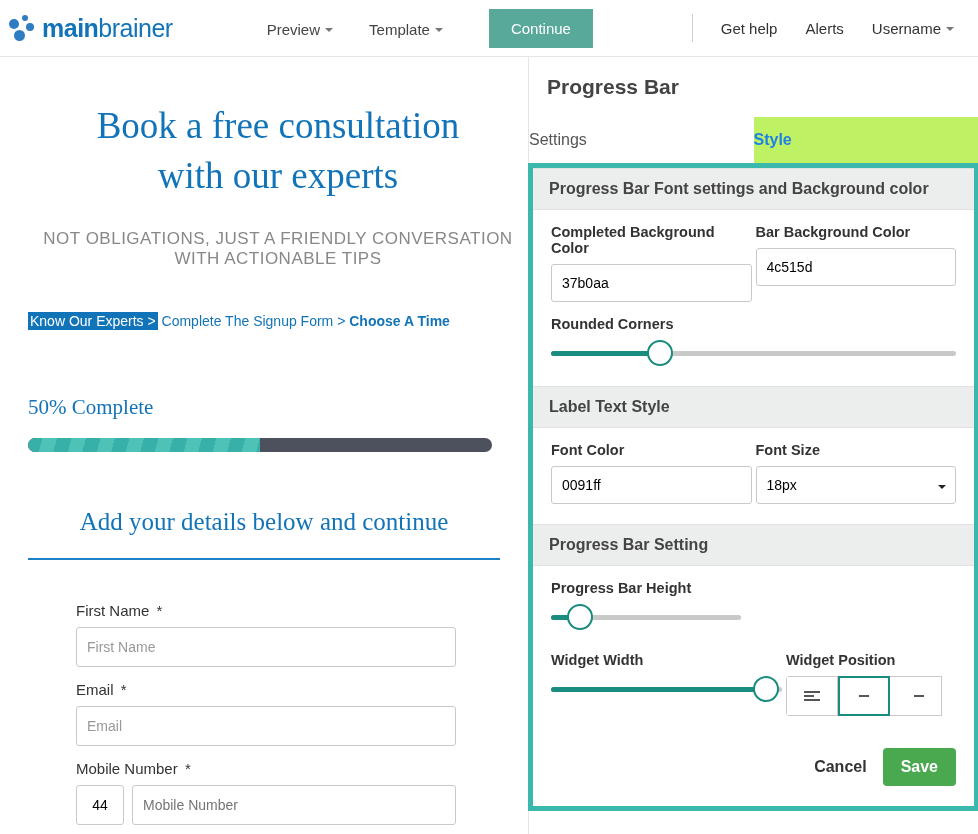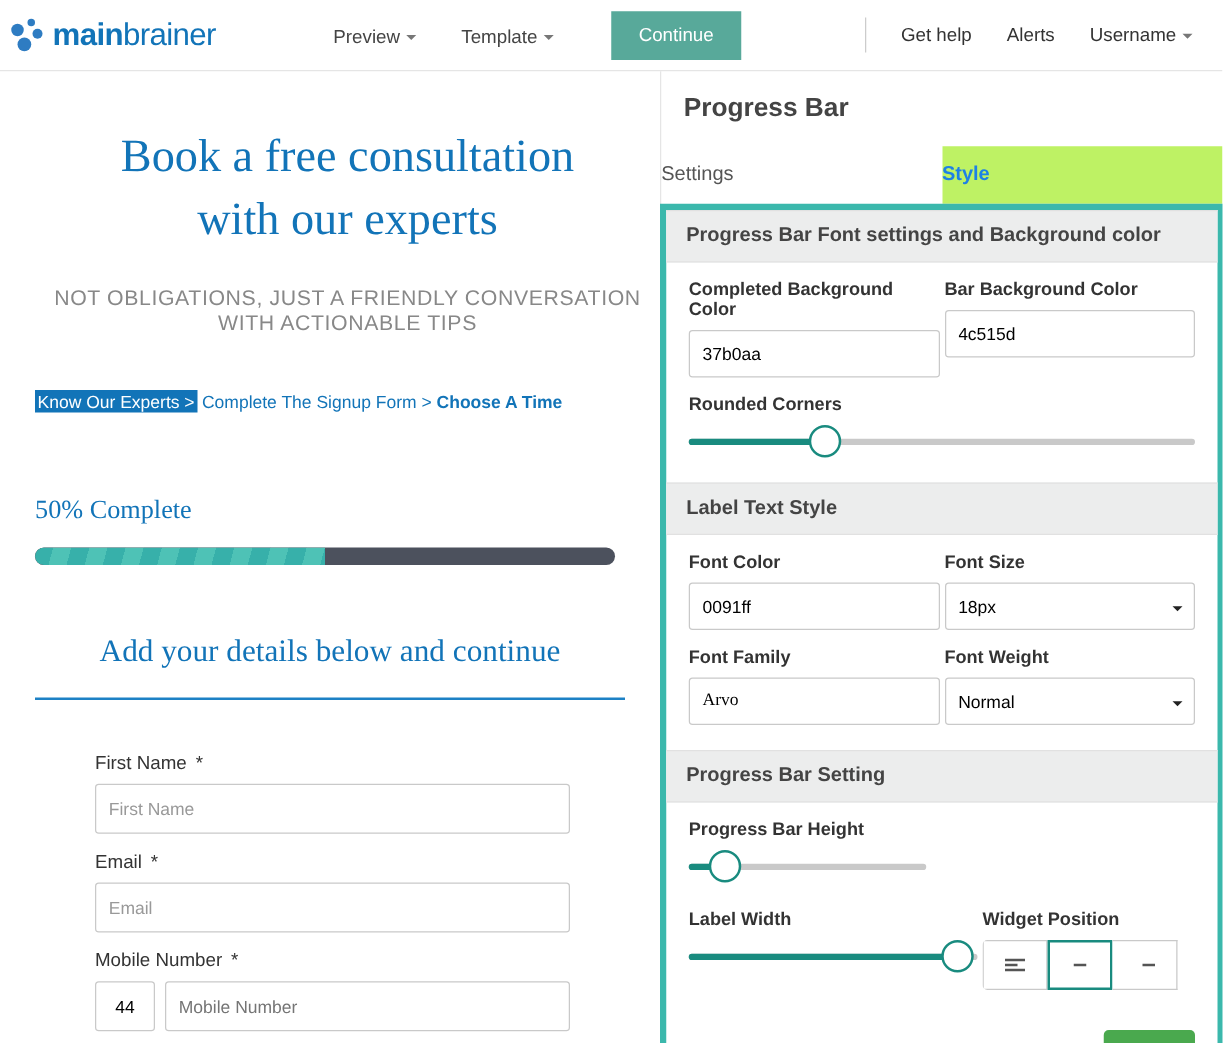--- a/index.html
+++ b/index.html
@@ -208,47 +208,34 @@
             <input class="sinput" value="0091ff" style="">
           </div>
           <div class="col">
             <label class="slabel">Font Size</label>
             <div class="select-wrap">
               <select class="sselect"><option>18px</option></select>
               <span class="caret-down"></span>
             </div>
           </div>
         </div>
-        <div class="row2" style="margin-top:14px;">
-          <div class="col">
-            <label class="slabel">Font Family</label>
-            <input class="sinput" style="font-family: Georgia, serif;" value="Arvo">
-          </div>
-          <div class="col">
-            <label class="slabel">Font Weight</label>
-            <div class="select-wrap">
-              <select class="sselect"><option>Normal</option></select>
-              <span class="caret-down"></span>
-            </div>
-          </div>
-        </div>
       </div>
 
       <div class="section-hdr">Progress Bar Setting</div>
       <div class="section-body">
         <label class="slabel">Progress Bar Height</label>
         <div class="slider" style="width:190px;">
           <div class="slider-track"></div>
           <div class="slider-fill" style="width:15%"></div>
           <div class="slider-thumb" style="left:calc(15% - 13px)"></div>
         </div>
 
         <div class="row2" style="margin-top:22px; align-items:flex-start;">
           <div class="col">
-            <label class="slabel">Label Width</label>
+            <label class="slabel">Widget Width</label>
             <div class="slider">
               <div class="slider-track"></div>
               <div class="slider-fill" style="width:93%"></div>
               <div class="slider-thumb" style="left:calc(93% - 13px)"></div>
             </div>
           </div>
           <div style="width:170px;">
             <label class="slabel">Widget Position</label>
             <div class="pos-group">
               <button class="pos-btn">

